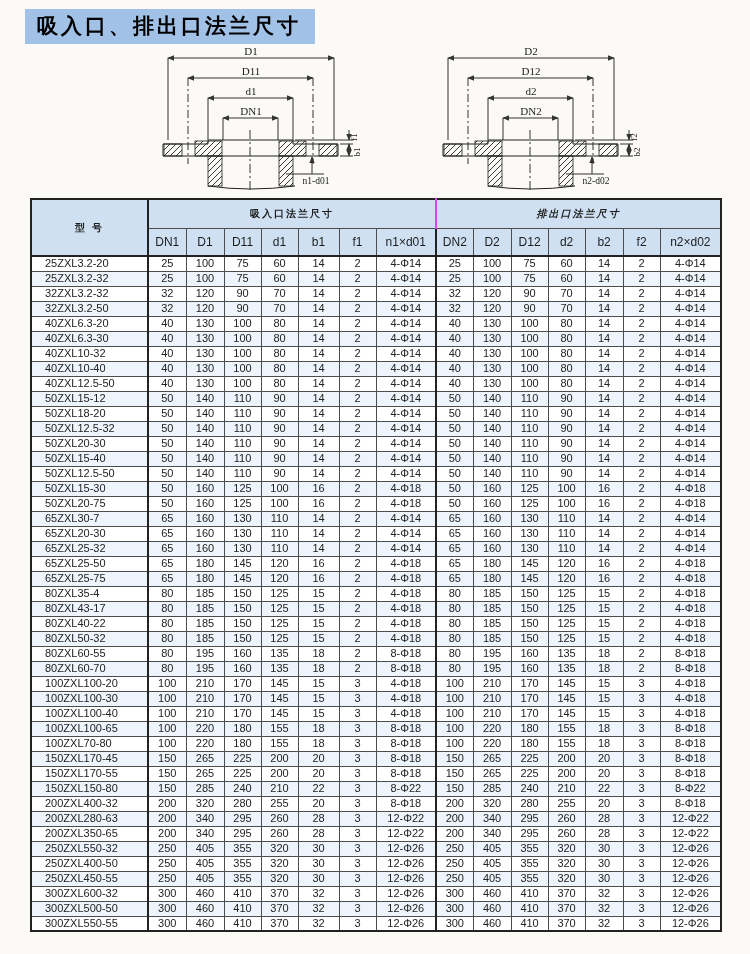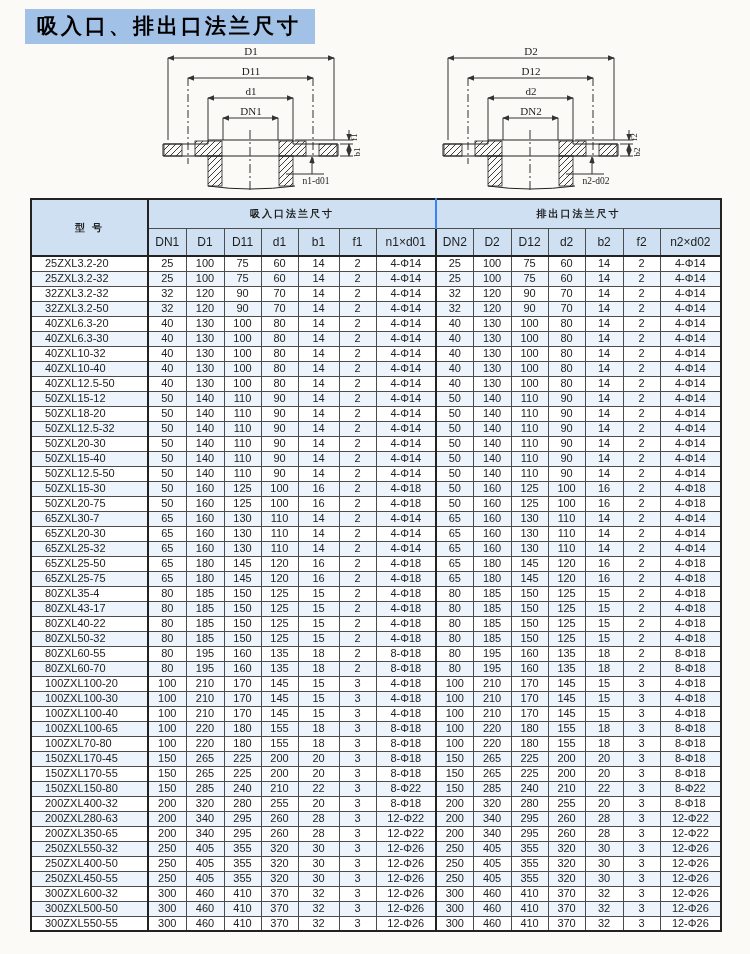--- a/index.html
+++ b/index.html
@@ -48,21 +48,21 @@
   .flange-table thead tr.groups th { height:29px; font-size:10px; letter-spacing:2px; font-weight:600; }
   .flange-table thead tr.cols th { height:28px; font-weight:500; font-size:12px; }
   .flange-table thead { border-bottom:2px solid #222; }
   .flange-table tbody td { height:15px; color:#222; }
   .flange-table tbody tr:nth-child(even) td { background:#edf4fb; }
   .flange-table tbody td.model { text-align:left; padding-left:13px;margin-top:12px; }
   
   .flange-table tbody td:nth-child(2) { border-left:2px solid #222; }
   .flange-table tbody td:nth-child(9) { border-left:2px solid #222; }
   .flange-table thead tr.groups th:nth-child(2) { border-left:2px solid #222; }
-  .flange-table thead tr.groups th:nth-child(3) { border-left:2px solid #3b82f6; }
+  .flange-table thead tr.groups th:nth-child(3) { border-left:2px solid #d946ef;font-style:italic; }
   .flange-table thead tr.cols th:nth-child(1) { border-left:2px solid #222; }
   .flange-table thead tr.cols th:nth-child(8) { border-left:2px solid #222; }
 </style>
 </head>
 <body>
 
 <div class="page-title">吸入口、排出口法兰尺寸</div>
 
 <div class="diagrams">
 

